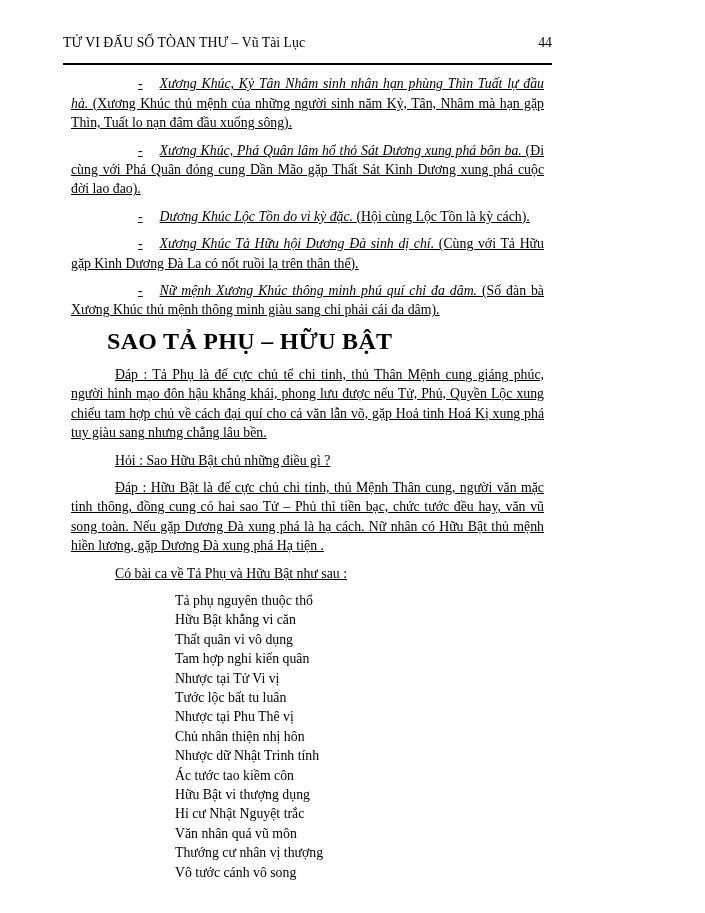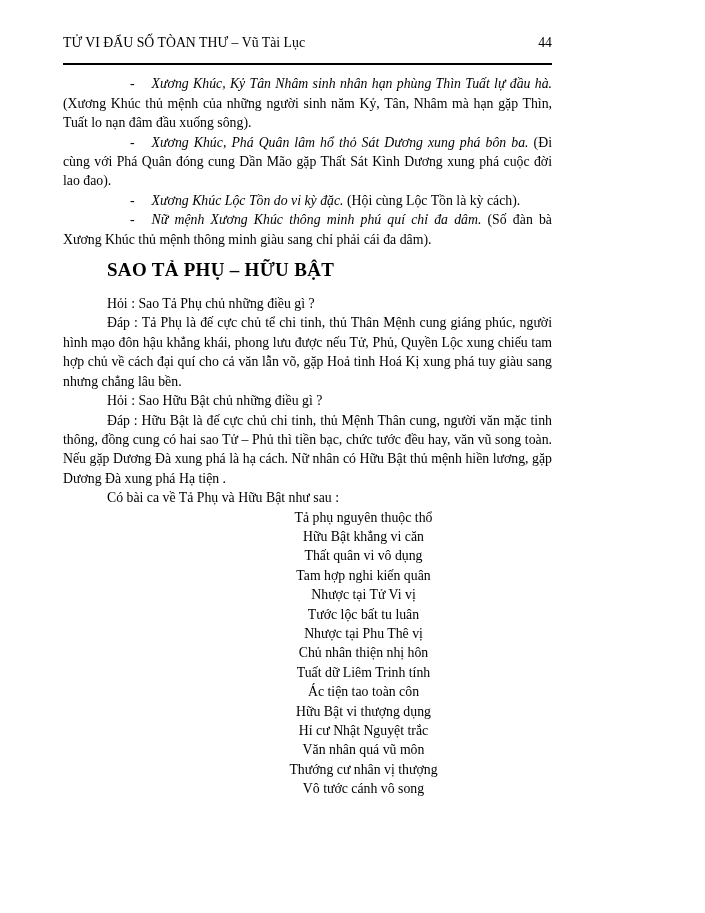--- a/index.html
+++ b/index.html
@@ -19,83 +19,83 @@
   .header {
     display: flex;
     justify-content: space-between;
     align-items: baseline;
   }
   .rule {
     border-top: 2px solid #000000;
     margin: 11px 0 9px 0;
     height: 0;
   }
-  p { margin: 0; }
+  p { margin: 8px; text-decoration: underline; }
   .bullet {
     text-align: justify;
     text-indent: 67px;
   }
   .bullet .it {
     font-style: italic;
     padding-left: 17px;
   }
   .heading {
-    font-size: 19px;
+    font-size: 24px;
     font-weight: bold;
     line-height: 24px;
     margin: 9px 0 12px 44px;
     letter-spacing: 0.3px;
   }
   .qa {
     text-align: justify;
     text-indent: 44px;
   }
   .poem { margin-left: 112px; }
-  .poem-line { line-height: 19.4px; text-align: center; }
+  .poem-line { line-height: 19.4px; }
 </style>
 </head>
 <body>
 
 <div class="page">
 
   <div class="header">
     <span>TỬ VI ĐẨU SỐ TÒAN THƯ – Vũ Tài Lục</span>
     <span>44</span>
   </div>
   <div class="rule"></div>
 
   <p class="bullet"><span class="dash">-</span><span class="it">Xương Khúc, Kỷ Tân Nhâm sinh nhân hạn phùng Thìn Tuất lự đầu hà.</span><span> (Xương Khúc thủ mệnh của những người sinh năm Kỷ, Tân, Nhâm mà hạn gặp Thìn, Tuất lo nạn đâm đầu xuống sông).</span></p>
 
 
   <p class="bullet"><span class="dash">-</span><span class="it">Xương Khúc, Phá Quân lâm hổ thỏ Sát Dương xung phá bôn ba.</span><span> (Đi cùng với Phá Quân đóng cung Dần Mão gặp Thất Sát Kình Dương xung phá cuộc đời lao đao).</span></p>
 
-  <p class="bullet"><span class="dash">-</span><span class="it">Xương Khúc Lộc Tồn do vi kỳ đặc.</span><span> (Hội cùng Lộc Tồn là kỳ cách).</span></p>
+  <p class="bullet"><span class="dash">-</span><span class="it">Dương Khúc Lộc Tồn do vi kỳ đặc.</span><span> (Hội cùng Lộc Tồn là kỳ cách).</span></p>
 
+  <p class="bullet"><span class="dash">-</span><span class="it">Xương Khúc Tả Hữu hội Dương Đà sinh dị chí.</span><span> (Cùng với Tả Hữu gặp Kình Dương Đà La có nốt ruồi lạ trên thân thể).</span></p>
 
   <p class="bullet"><span class="dash">-</span><span class="it">Nữ mệnh Xương Khúc thông minh phú quí chỉ đa dâm.</span><span> (Số đàn bà Xương Khúc thủ mệnh thông minh giàu sang chỉ phải cái đa dâm).</span></p>
 
   <h1 class="heading">SAO TẢ PHỤ – HỮU BẬT</h1>
 
-  <p class="qa">Hỏi : Sao Tả Phụ chủ những điều gì ?</p>
   <p class="qa">Đáp : Tả Phụ là đế cực chủ tể chi tinh, thủ Thân Mệnh cung giáng phúc, người hình mạo đôn hậu khẳng khái, phong lưu được nếu Tử, Phủ, Quyền Lộc xung chiếu tam hợp chủ về cách đại quí cho cả văn lẫn võ, gặp Hoả tinh Hoá Kị xung phá tuy giàu sang nhưng chẳng lâu bền.</p>
   <p class="qa">Hỏi : Sao Hữu Bật chủ những điều gì ?</p>
   <p class="qa">Đáp : Hữu Bật là đế cực chủ chi tinh, thủ Mệnh Thân cung, người văn mặc tinh thông, đồng cung có hai sao Tử – Phủ thì tiền bạc, chức tước đều hay, văn vũ song toàn. Nếu gặp Dương Đà xung phá là hạ cách. Nữ nhân có Hữu Bật thủ mệnh hiền lương, gặp Dương Đà xung phá Hạ tiện .</p>
   <p class="qa">Có bài ca về Tả Phụ và Hữu Bật như sau :</p>
 
   <div class="poem">
     <div class="poem-line">Tả phụ nguyên thuộc thổ</div>
     <div class="poem-line">Hữu Bật khẳng vi căn</div>
     <div class="poem-line">Thất quân vi vô dụng</div>
     <div class="poem-line">Tam hợp nghi kiến quân</div>
     <div class="poem-line">Nhược tại Tử Vi vị</div>
     <div class="poem-line">Tước lộc bất tu luân</div>
     <div class="poem-line">Nhược tại Phu Thê vị</div>
     <div class="poem-line">Chủ nhân thiện nhị hôn</div>
-    <div class="poem-line">Tuất dữ Liêm Trinh tính</div>
-    <div class="poem-line">Ác tiện tao toàn côn</div>
+    <div class="poem-line">Nhược dữ Nhật Trinh tính</div>
+    <div class="poem-line">Ác tước tao kiềm côn</div>
     <div class="poem-line">Hữu Bật vi thượng dụng</div>
     <div class="poem-line">Hỉ cư Nhật Nguyệt trắc</div>
     <div class="poem-line">Văn nhân quá vũ môn</div>
     <div class="poem-line">Thướng cư nhân vị thượng</div>
     <div class="poem-line">Vô tước cánh vô song</div>
   </div>
 
 </div>
 
 </body></html>

